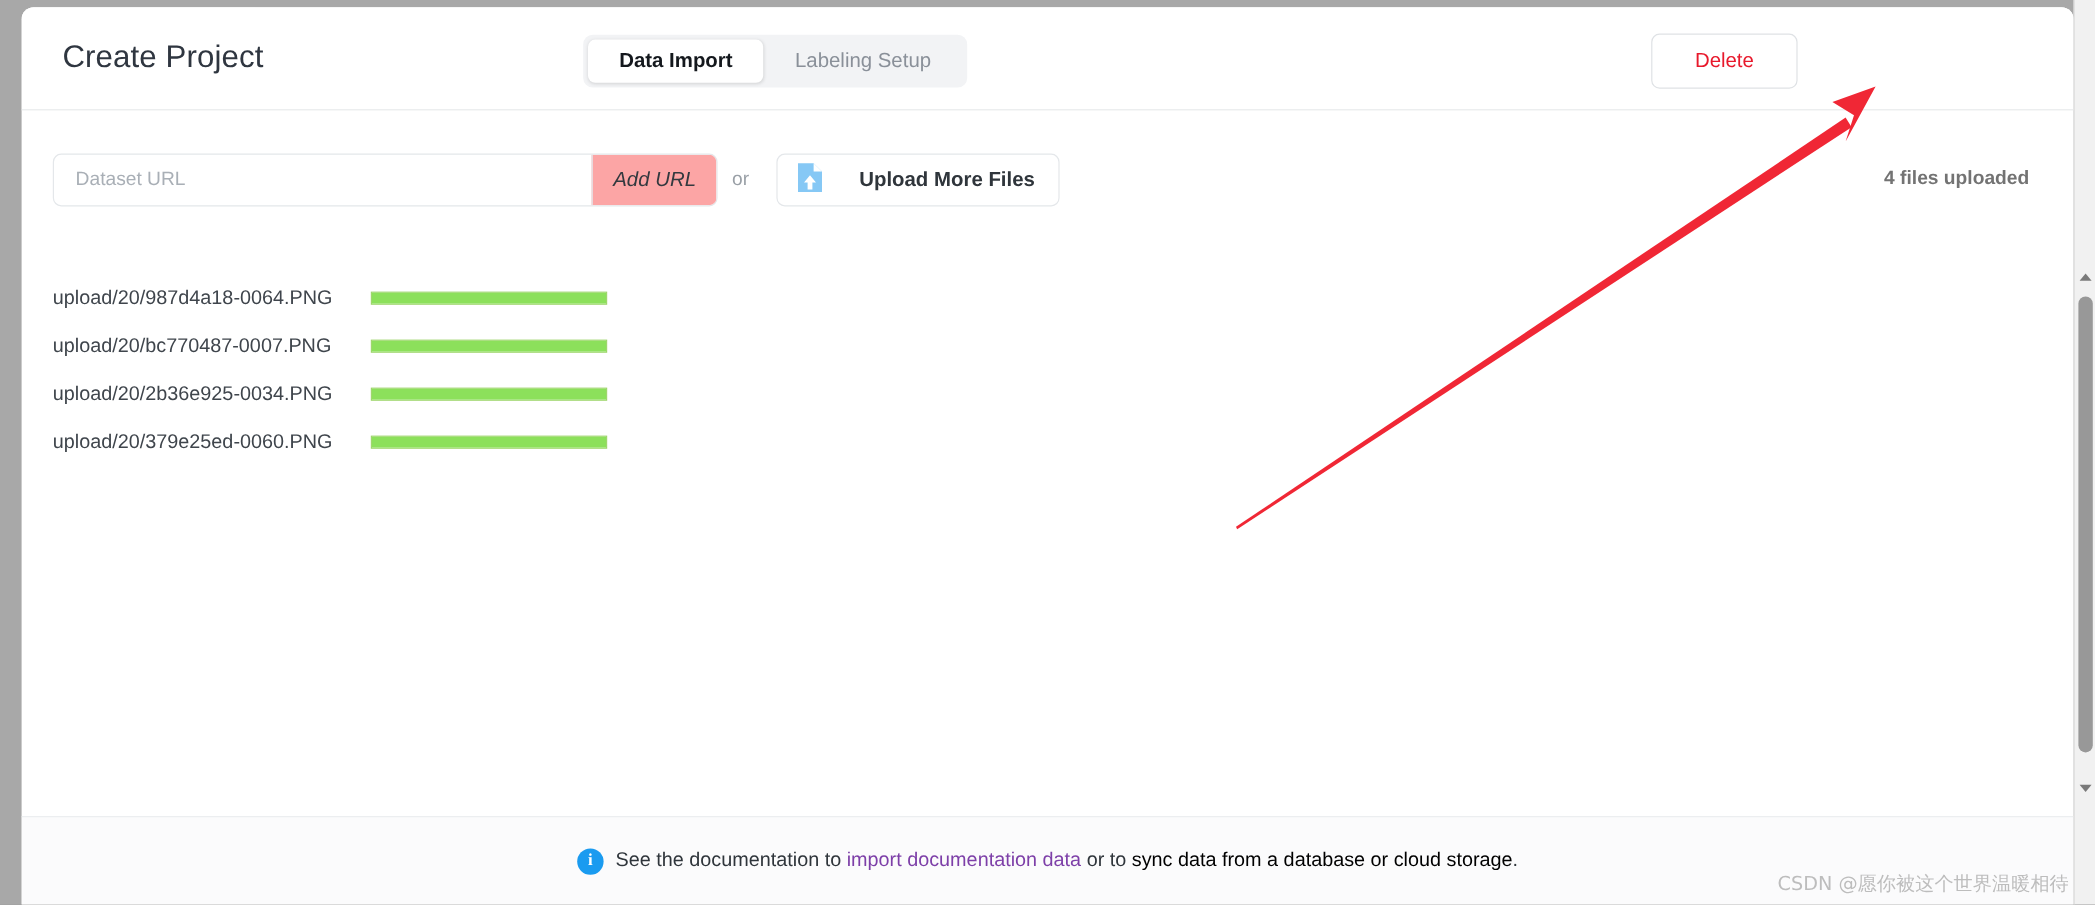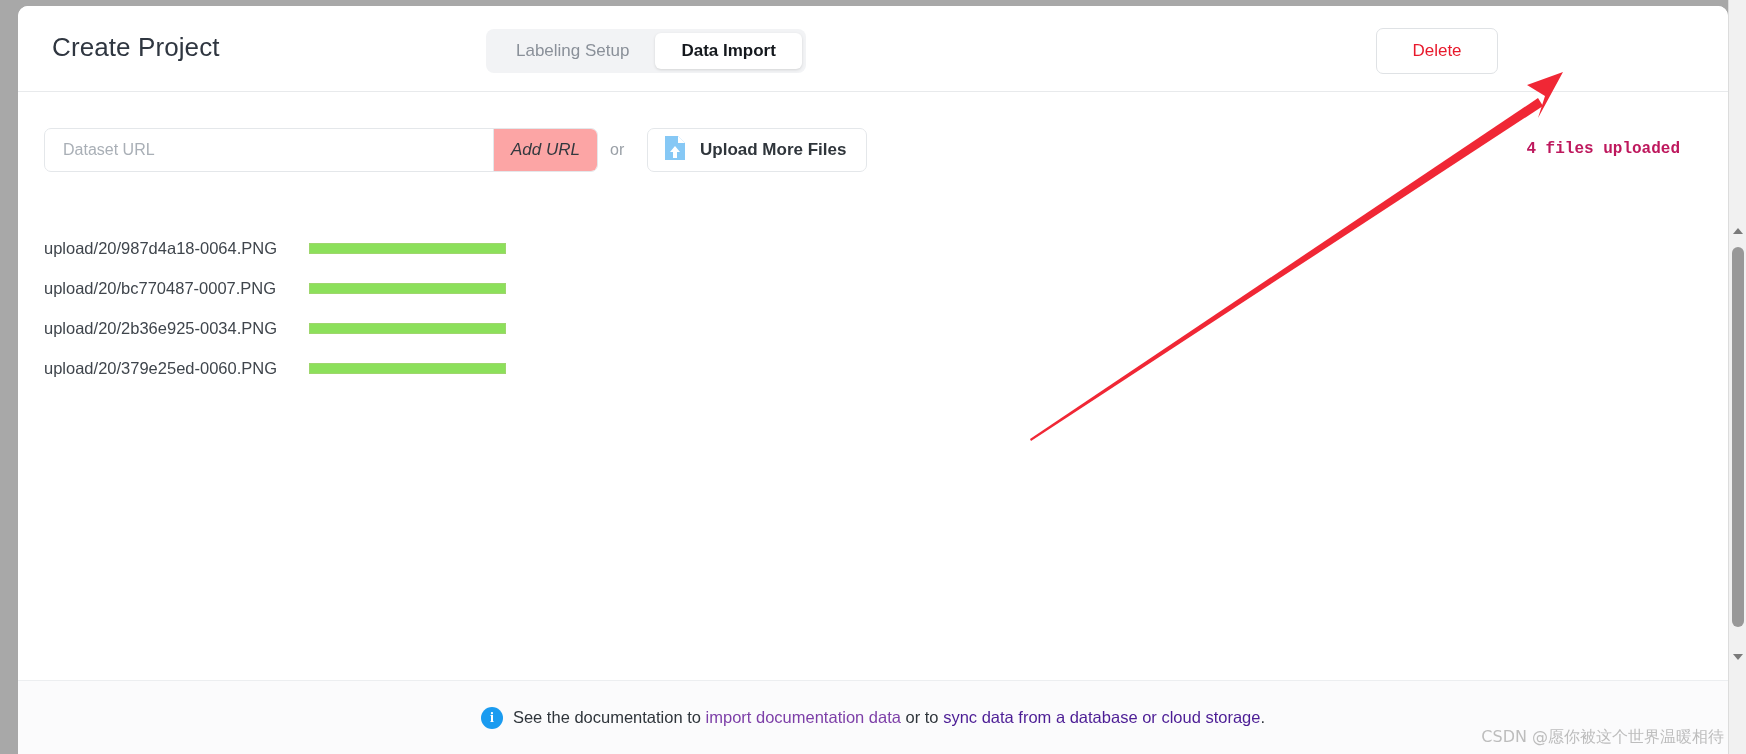--- a/index.html
+++ b/index.html
@@ -173,37 +173,36 @@
     position: absolute;
     left: 629px;
     top: 36px;
     height: 44px;
     padding: 0 20px 0 16px;
     border: 1px solid #e4e7ea;
     border-radius: 7px;
     background: #fff;
     display: flex;
     align-items: center;
-    gap: 14px;
+    gap: 30px;
     cursor: pointer;
   }
   #upload-more-files-button .label {
     font-size: 17px;
     color: #2f353b;
     font-weight: 700;
   }
 
   #files-uploaded-count {
     position: absolute;
-    right: 48px;
+    right: 37px;
     top: 48px;
     font-size: 16px;
-    color: #be185d;
+    color: #737373;
     font-weight: 700;
-    font-family: Liberation Mono, monospace;
   }
 
   
   #file-list {
     position: absolute;
     left: 0;
     top: 222px;
     width: 100%;
   }
   .file-row {
@@ -259,21 +258,21 @@
     font-weight: 700;
     font-family: "Liberation Serif", serif;
     flex: none;
   }
   #footer-text {
     font-size: 16.5px;
     color: #2f353b;
   }
   #footer-text a { text-decoration: none; cursor: pointer; }
   a.link-visited { color: #7d3fa8; }
-  a.link-normal  { color: #4c1d95; }
+  a.link-normal  { color: #000000; }
 
   
   #scrollbar {
     position: absolute;
     right: 0;
     top: 0;
     width: 18px;
     height: 754px;
     background: #f1f1f1;
     border-left: 1px solid #dcdcdc;
@@ -333,22 +332,22 @@
 
 <div id="viewport">
 
   <div id="page-shell">
 
     <div id="header">
 
       <div id="page-title">Create Project</div>
 
       <div id="tab-group">
+        <div class="tab active">Data Import</div>
         <div class="tab">Labeling Setup</div>
-        <div class="tab active">Data Import</div>
       </div>
 
       <div id="delete-button">Delete</div>
     </div>
 
     <div id="import-bar">
 
       <div id="url-group">
         <input id="dataset-url-input" type="text" placeholder="Dataset URL" style="">
         <div id="add-url-button">Add URL</div>

